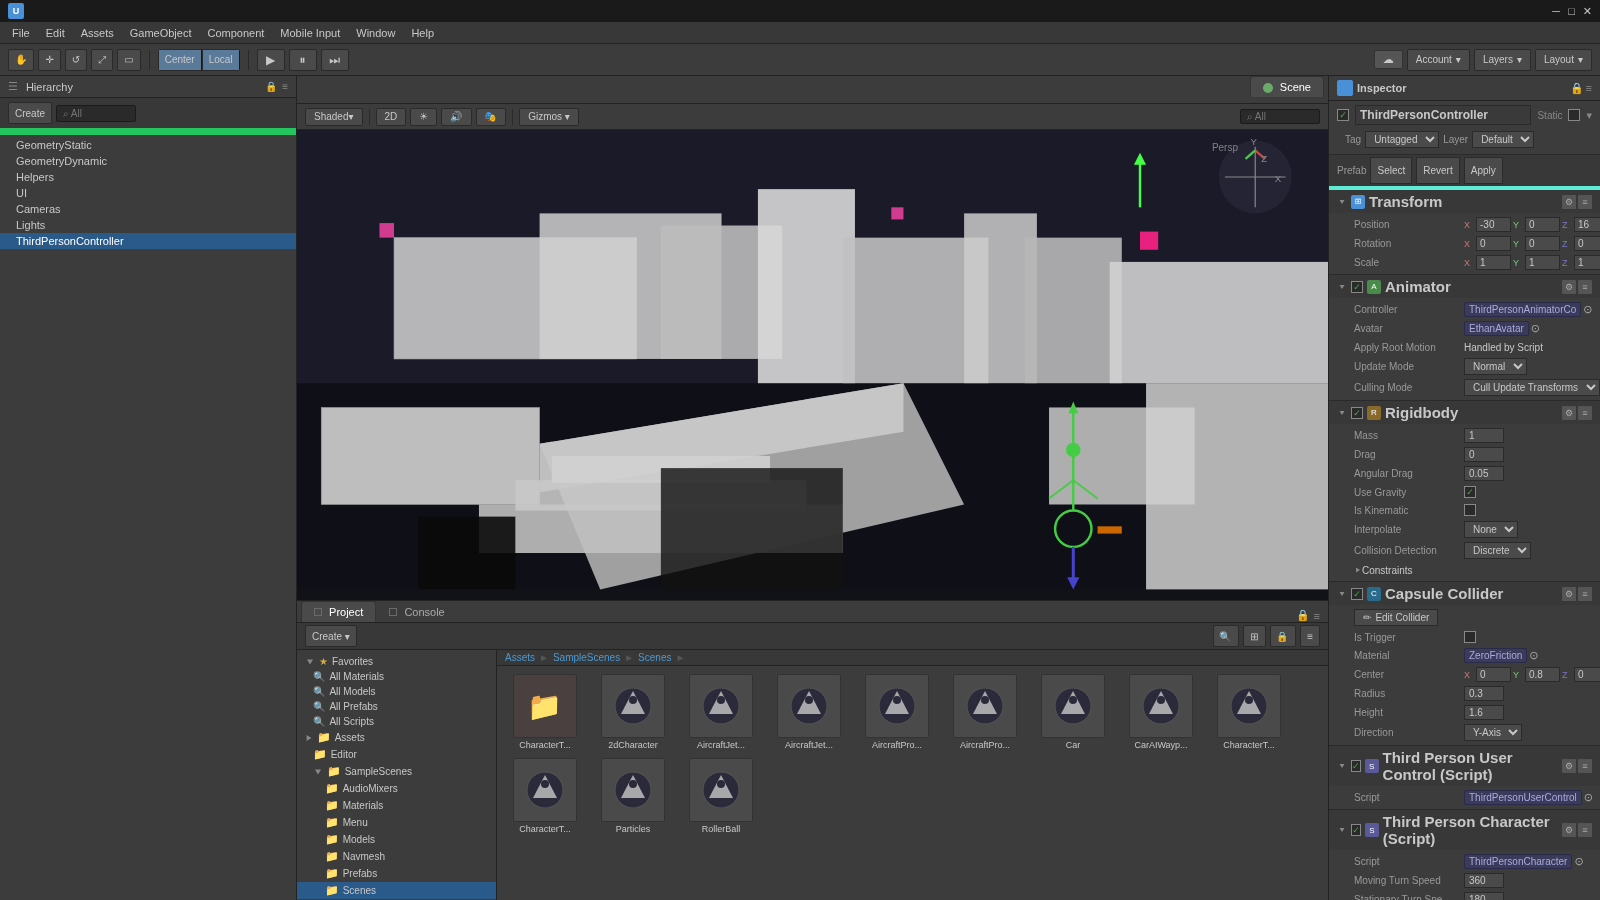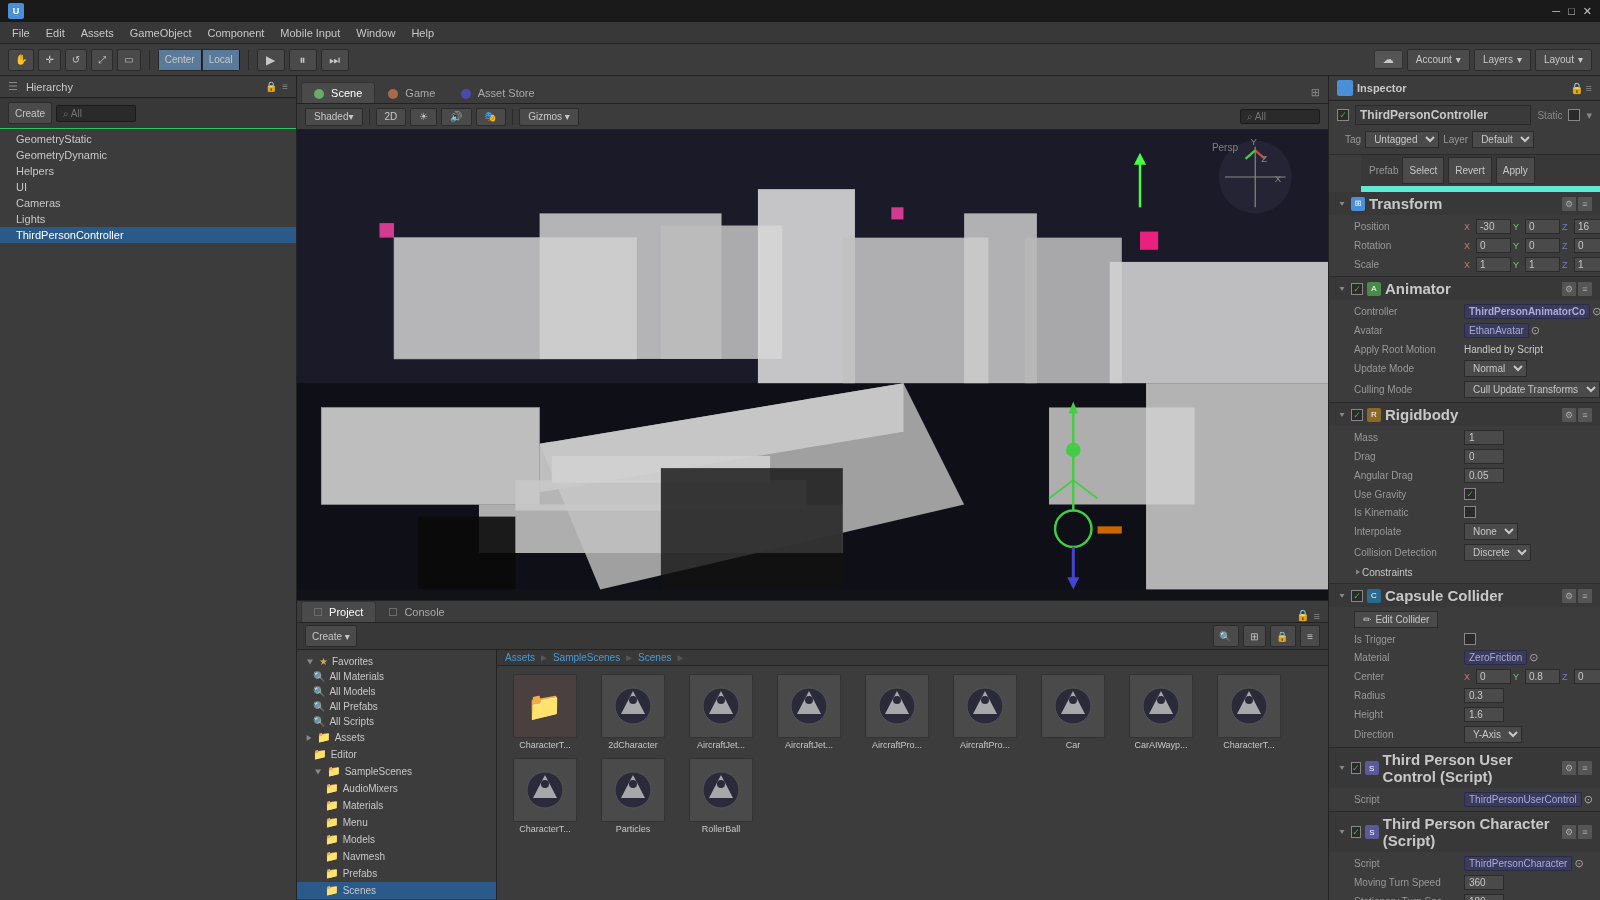--- a/index.html
+++ b/index.html
@@ -26,31 +26,31 @@
 
     
     #main { display: flex; height: calc(900px - 76px); }
 
     
     #hierarchy { width: 297px; background: #3c3c3c; border-right: 1px solid #222; display: flex; flex-direction: column; }
     .panel-header { background: #3c3c3c; border-bottom: 1px solid #222; padding: 4px 8px; display: flex; align-items: center; gap: 8px; }
     .panel-title { font-size: 11px; font-weight: normal; color: #c8c8c8; }
     .panel-controls { margin-left: auto; display: flex; gap: 4px; }
     .panel-btn { color: #888; cursor: pointer; font-size: 10px; }
-    .hierarchy-toolbar { display: flex; align-items: center; padding: 4px 8px; gap: 4px; background: #383838; border-bottom: 1px solid #22c55e; }
+    .hierarchy-toolbar { display: flex; align-items: center; padding: 4px 8px; gap: 4px; background: #383838; border-bottom: 7px solid #22c55e; }
     .hierarchy-search { background: #2a2a2a; border: 1px solid #1a1a1a; color: #c8c8c8; padding: 2px 6px; border-radius: 2px; font-size: 10px; width: 80px; }
     .hierarchy-list { flex: 1; overflow-y: auto; padding: 2px 0; }
     .hierarchy-item { padding: 2px 16px; cursor: pointer; color: #c8c8c8; font-size: 11px; }
     .hierarchy-item.selected { background: #2a5a8a; color: white; }
 
     
     #center { flex: 1; display: flex; flex-direction: column; }
 
     
-    #scene-tabs { background: #3c3c3c; border-bottom: 1px solid #222; display: flex; align-items: flex-end; padding: 0 4px; height: 28px; }
+    #scene-tabs { background: #3c3c3c; border-bottom: 1px solid #222; display: flex; align-items: flex-end; padding: 0 4px; height: 28px; flex-direction: column; }
     .scene-tab { padding: 4px 12px; cursor: pointer; font-size: 11px; border-radius: 3px 3px 0 0; border: 1px solid transparent; border-bottom: none; color: #aaa; }
     .scene-tab.active { background: #4a4a4a; border-color: #333; color: #fff; }
     .scene-tab-icon { display: inline-block; width: 10px; height: 10px; border-radius: 50%; background: #6aaa6a; margin-right: 4px; vertical-align: middle; }
 
     
     #scene-toolbar { background: #3c3c3c; border-bottom: 1px solid #222; display: flex; align-items: center; padding: 2px 8px; gap: 4px; height: 26px; }
     .scene-toolbar-btn { background: #4a4a4a; border: 1px solid #2a2a2a; color: #c8c8c8; padding: 1px 8px; cursor: pointer; border-radius: 2px; font-size: 10px; height: 18px; display: flex; align-items: center; }
     .scene-toolbar-sep { width: 1px; height: 16px; background: #2a2a2a; margin: 0 2px; }
 
     
@@ -618,21 +618,21 @@
         <select class="tag-select">
           <option>Untagged</option>
         </select>
         <span style="color:#999;font-size:10px;">Layer</span>
         <select class="tag-select">
           <option>Default</option>
         </select>
       </div>
     </div>
 
-    <div class="prefab-row" style="background:#383838;border-bottom:6px solid #5eead4;margin-left:32px;">
+    <div class="prefab-row" style="background:#383838;border-bottom:4px solid #5eead4;">
       <span style="color:#999;font-size:10px;">Prefab</span>
       <button class="prefab-btn">Select</button>
       <button class="prefab-btn">Revert</button>
       <button class="prefab-btn">Apply</button>
     </div>
 
     <div class="component-section">
       <div class="component-header">
         <span class="triangle-down" style="transform:scale(0.5);"></span>
         <div class="component-icon">⊞</div>
@@ -686,21 +686,21 @@
         <div class="component-icon green">A</div>
         <span class="component-title">Animator</span>
         <div class="component-actions">
           <button class="comp-action-btn">⚙</button>
           <button class="comp-action-btn">≡</button>
         </div>
       </div>
       <div class="component-body">
         <div class="inspector-row">
           <span class="inspector-label">Controller</span>
-          <span class="object-ref" style="cursor:pointer;font-weight:bold;">ThirdPersonAnimatorCo</span>
+          <span class="object-ref" style="cursor:pointer;">ThirdPersonAnimatorCo</span>
           <span style="color:#aaa;margin-left:2px;cursor:pointer;">⊙</span>
         </div>
         <div class="inspector-row">
           <span class="inspector-label">Avatar</span>
           <span class="object-ref" style="cursor:pointer;">EthanAvatar</span>
           <span style="color:#aaa;margin-left:2px;cursor:pointer;">⊙</span>
         </div>
         <div class="inspector-row">
           <span class="inspector-label">Apply Root Motion</span>
           <span class="inspector-value">Handled by Script</span>

